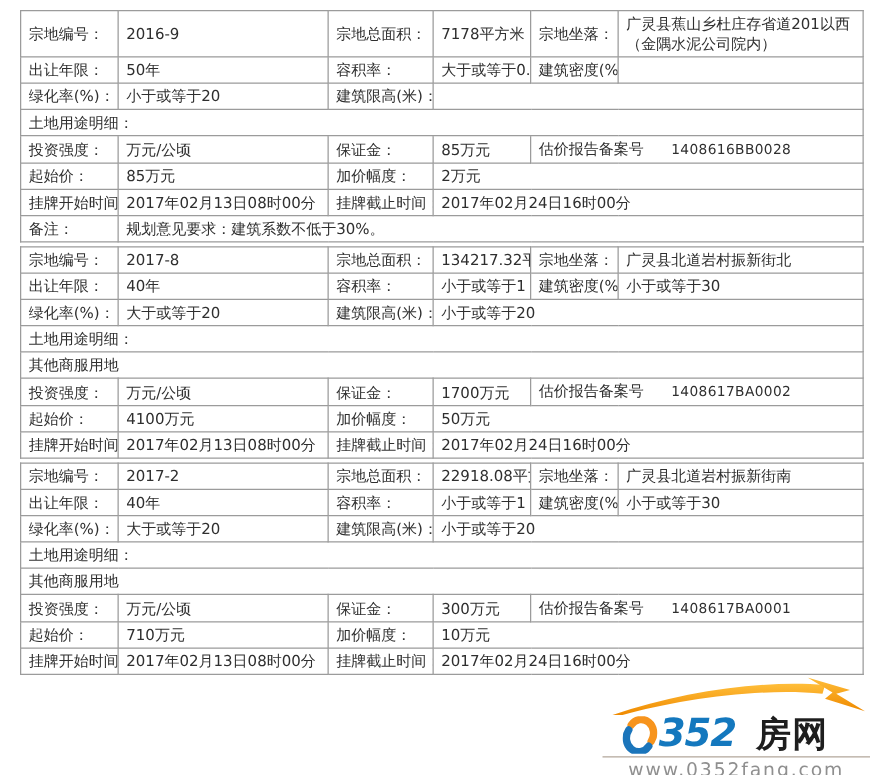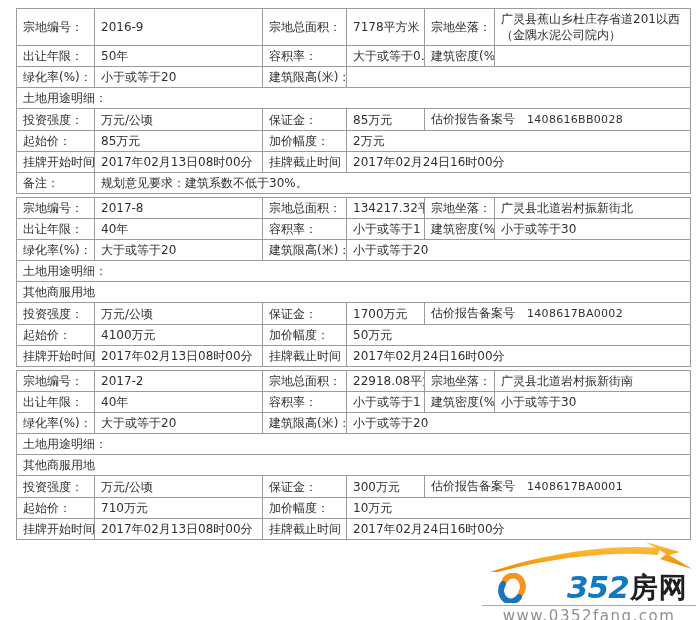--- a/index.html
+++ b/index.html
@@ -19,34 +19,34 @@
     border:1px solid #9b9b9b;
     padding:2px 6px;
     height:16px;
     line-height:16px;
     vertical-align:middle;
     overflow:hidden;
     white-space:nowrap;
   }
   table.parcel td.slim{height:13px;}
   table.parcel td.loc{white-space:pre-line;line-height:16px;}
-  .appraisal-label{display:inline-block;margin-right:12px;}
+  .appraisal-label{display:inline-block;margin-right:22px;}
   .appraisal-value{display:inline-block;font-size:11px;letter-spacing:0.3px;}
 
   
   .logo{position:absolute;left:482px;top:542px;width:214px;}
   .logo-roof{display:block;margin:0 0 -4px 6px;}
   .logo-text{display:flex;align-items:flex-end;justify-content:flex-start;height:34px;padding-left:16px;}
   .logo-o{display:block;margin:0 1px -1px 0;}
   .logo-digits{
     font-size:31px;font-weight:800;font-style:italic;
-    color:#1478be;line-height:30px;letter-spacing:-1px;margin-left:40px;
+    color:#1478be;line-height:30px;letter-spacing:-1px;
   }
   .logo-suffix{
-    font-size:28px;font-weight:900;color:#1e1e1e;line-height:29px;margin-left:1px;
+    font-size:28px;font-weight:900;color:#1e1e1e;line-height:29px;margin-left:16px;
     letter-spacing:1px;
   }
   .logo-line{border-top:1px solid #b3a79b;margin-top:3px;}
   .logo-url{
     text-align:center;color:#8f8f8f;font-size:15px;letter-spacing:1.5px;
     padding-top:1px;
   }
 </style>
 </head>
 <body>

